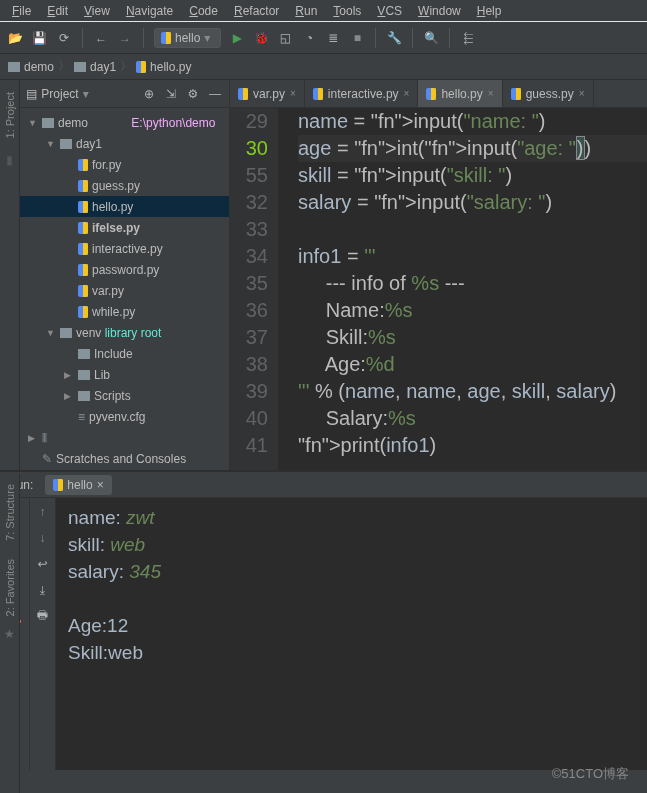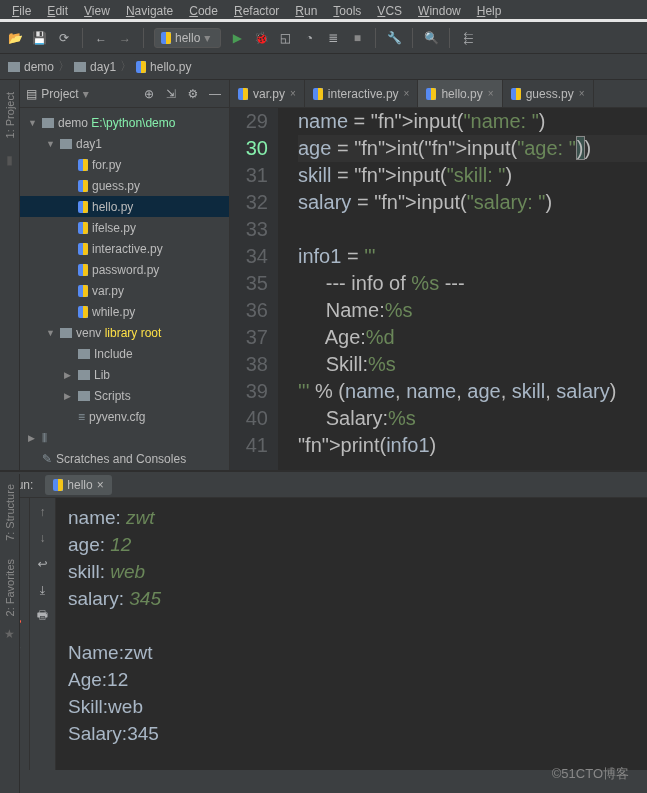--- a/index.html
+++ b/index.html
@@ -1,17 +1,17 @@
 <!DOCTYPE html>
 <html><head>
 <meta charset="utf-8">
 <style>
 * { margin:0; padding:0; box-sizing:border-box; font-family:"Segoe UI",Arial,sans-serif; }
 body { background:#3c3f41; color:#bbb; width:647px; height:793px; overflow:hidden; font-size:12px; }
-.menubar { display:flex; background:#3c3f41; border-bottom:3px solid #e5e5e5; padding:2px 4px; height:22px; align-items:flex-start; }
+.menubar { display:flex; background:#3c3f41; border-bottom:1px solid #e5e5e5; padding:2px 4px; height:22px; align-items:center; }
 .menubar span { padding:2px 8px; cursor:default; }
 .menubar span u { text-decoration:underline; }
 .toolbar { display:flex; align-items:center; background:#3c3f41; border-bottom:1px solid #2e2e2e; height:32px; padding:0 8px; gap:8px; }
 .tb-i { width:16px; height:16px; display:flex; align-items:center; justify-content:center; color:#afb1b3; }
 .tb-sep { width:1px; height:20px; background:#555; margin:0 2px; }
 .run-cfg { display:flex; align-items:center; gap:4px; padding:2px 10px 2px 6px; border:1px solid #555; border-radius:3px; background:#4c5052; }
 .breadcrumb { display:flex; align-items:center; background:#3c3f41; height:26px; padding:0 8px; gap:4px; border-bottom:1px solid #2e2e2e; }
 .bc-item { display:flex; align-items:center; gap:4px; }
 .fold-i { width:12px; height:10px; background:#87939a; }
 .py-i { width:10px; height:12px; background:#568af2; border-radius:2px 0 0 2px; position:relative; }
@@ -21,31 +21,31 @@
 .left-rail { width:20px; background:#3c3f41; border-right:1px solid #2e2e2e; display:flex; flex-direction:column; align-items:center; padding-top:4px; gap:2px; }
 .rail-lbl { writing-mode:vertical-rl; transform:rotate(180deg); font-size:11px; color:#8a8a8a; padding:8px 2px; }
 .sidebar { width:210px; background:#3c3f41; border-right:1px solid #323232; display:flex; flex-direction:column; }
 .sb-head { display:flex; align-items:center; height:28px; padding:0 6px; gap:6px; border-bottom:1px solid #323232; }
 .sb-head .ttl { flex:1; display:flex; align-items:center; gap:4px; }
 .tree { flex:1; overflow:auto; padding:4px 0; }
 .tree-item { display:flex; align-items:center; height:21px; padding-left:8px; gap:4px; cursor:default; }
 .tree-item.sel { background:#0d293e; }
 .tree-item .arrow { width:10px; display:inline-block; color:#888; font-size:9px; }
 .tree-item .lbl { flex:1; }
-.tree-item .path { color:#86efac; }
-.lib-root { color:#fde047; }
+.tree-item .path { color:#f0abfc;margin-left:40px; }
+.lib-root { color:#5eead4; }
 .editor { flex:1; display:flex; flex-direction:column; background:#2b2b2b; }
 .tabs { display:flex; background:#3c3f41; height:28px; border-bottom:1px solid #323232; overflow:hidden; }
 .tab { display:flex; align-items:center; gap:5px; padding:0 8px; border-right:1px solid #323232; font-size:12px; }
 .tab.active { background:#4e5254; }
 .tab .x { color:#888; font-size:10px; }
 .code-area { flex:1; display:flex; font-family:Consolas,monospace; font-size:20px; line-height:27px; overflow:hidden; }
 .gutter { width:48px; background:#313335; color:#606366; text-align:right; padding:0 10px 0 0; }
 .gutter div { height:27px; }
-.gutter .cur { color:#86efac; }
+.gutter .cur { color:#84cc16; }
 .code { flex:1; padding-left:20px; position:relative; }
 .code div { height:27px; white-space:pre; }
 .hl { background:#323232; }
 .str { color:#6a8759; }
 .nm { color:#a9b7c6; }
 .paren-hl { background:#3b514d; border:1px solid #888; }
 .run-panel { border-top:2px solid #2e2e2e; height:300px; display:flex; flex-direction:column; background:#2b2b2b; }
 .run-head { display:flex; align-items:center; height:26px; background:#3c3f41; padding:0 8px; gap:12px; border-bottom:1px solid #323232; }
 .run-head .rtab { display:flex; align-items:center; gap:4px; padding:3px 8px; background:#515658; border-radius:3px; }
 .run-body { flex:1; display:flex; }
@@ -156,21 +156,21 @@
         <div class="tree-item" style="padding-left: 44px;">
           <span class="arrow"></span>
           <span class="py-i"></span>
           <span class="lbl">guess.py</span>
         </div>
         <div class="tree-item sel" style="padding-left: 44px;">
           <span class="arrow"></span>
           <span class="py-i"></span>
           <span class="lbl">hello.py</span>
         </div>
-        <div class="tree-item" style="padding-left: 44px;">
+        <div class="tree-item" style="padding-left: 44px; font-weight: bold;">
           <span class="arrow"></span>
           <span class="py-i"></span>
           <span class="lbl">ifelse.py</span>
         </div>
         <div class="tree-item" style="padding-left: 44px;">
           <span class="arrow"></span>
           <span class="py-i"></span>
           <span class="lbl">interactive.py</span>
         </div>
         <div class="tree-item" style="padding-left: 44px;">
@@ -244,43 +244,43 @@
         <div class="tab">
           <span class="py-i"></span>
           <span>guess.py</span>
           <span class="x">×</span>
         </div>
       </div>
    <div class="code-area">
      <div class="gutter">
           <div>29</div>
           <div class="cur">30</div>
-          <div>31</div>
+          <div>55</div>
           <div>32</div>
           <div>33</div>
           <div>34</div>
           <div>35</div>
           <div>36</div>
           <div>37</div>
           <div>38</div>
           <div>39</div>
           <div>40</div>
           <div>41</div>
         </div>
      <div class="code">
           <div><span class="nm">name</span> = <span class="&lt;span">"fn"</span>&gt;input(<span class="str">"name: "</span>)</div>
           <div class="hl"><span class="nm">age</span> = <span class="&lt;span">"fn"</span>&gt;int(<span class="&lt;span">"fn"</span>&gt;input(<span class="str">"age: "</span><span class="paren-hl">)</span>)</div>
           <div><span class="nm">skill</span> = <span class="&lt;span">"fn"</span>&gt;input(<span class="str">"skill: "</span>)</div>
           <div><span class="nm">salary</span> = <span class="&lt;span">"fn"</span>&gt;input(<span class="str">"salary: "</span>)</div>
           <div></div>
           <div><span class="nm">info1</span> = <span class="str">'''</span></div>
           <div>     --- info of <span class="str">%s</span> ---</div>
           <div>     Name:<span class="str">%s</span></div>
+          <div>     Skill:<span class="str">%s</span></div>
           <div>     Age:<span class="str">%d</span></div>
-          <div>     Skill:<span class="str">%s</span></div>
           <div><span class="str">'''</span> % (<span class="nm">name</span>, <span class="nm">name</span>, <span class="nm">age</span>, <span class="nm">skill</span>, <span class="nm">salary</span>)</div>
           <div>     Salary:<span class="str">%s</span></div>
           <div><span class="&lt;span">"fn"</span>&gt;print(<span class="nm">info1</span>)</div>
         </div>
    </div>
  </div>
 </div>
 
 <div class="bottom-rail">
  <span class="rail-lbl">7: Structure</span>
@@ -308,25 +308,22 @@
    </div>
    <div class="run-sub">
      <span class="tb-i dash">↑</span>
      <span class="tb-i dash">↓</span>
      <span class="tb-i">↩</span>
      <span class="tb-i">⤓</span>
      <span class="tb-i">🖶</span>
    </div>
    <div class="console">
         <div><span>name: </span><span class="inp">zwt</span></div>
-        <div><span>age: </span><span class="inp">12</span></div>
         <div><span>skill: </span><span class="inp">web</span></div>
         <div><span>salary: </span><span class="inp">345</span></div>
         <div>&nbsp;</div>
-        <div>   Name:zwt</div>
         <div>   Age:12</div>
         <div>   Skill:web</div>
-        <div>   Salary:345</div>
       </div>
  </div>
 </div>
 
 <div class="watermark">©51CTO博客</div>
 
 </body></html>

